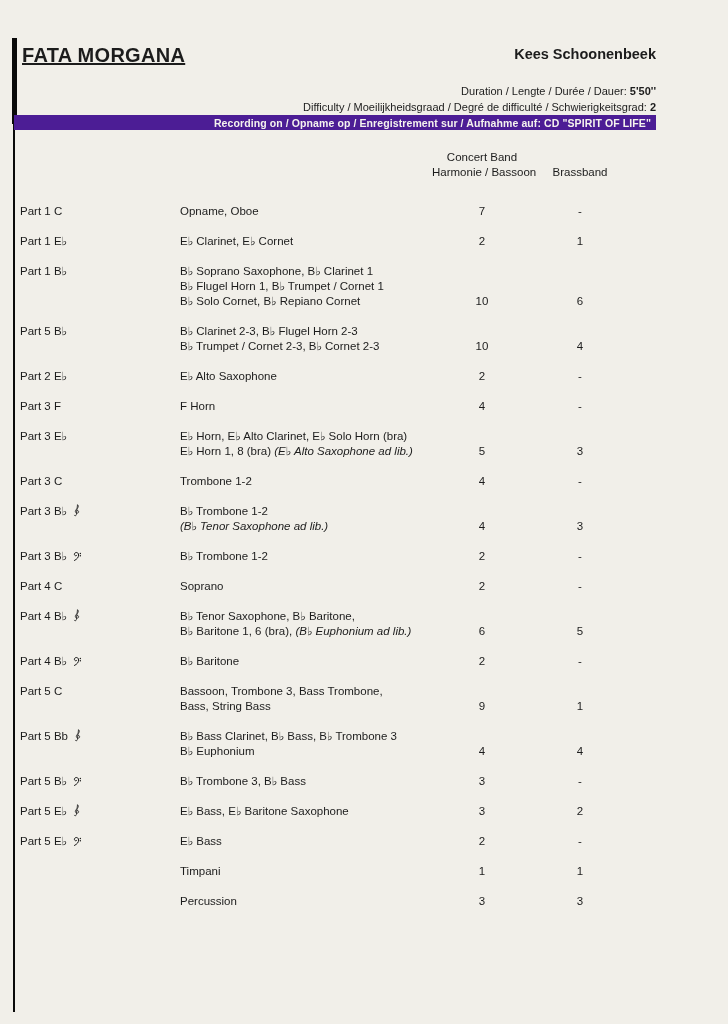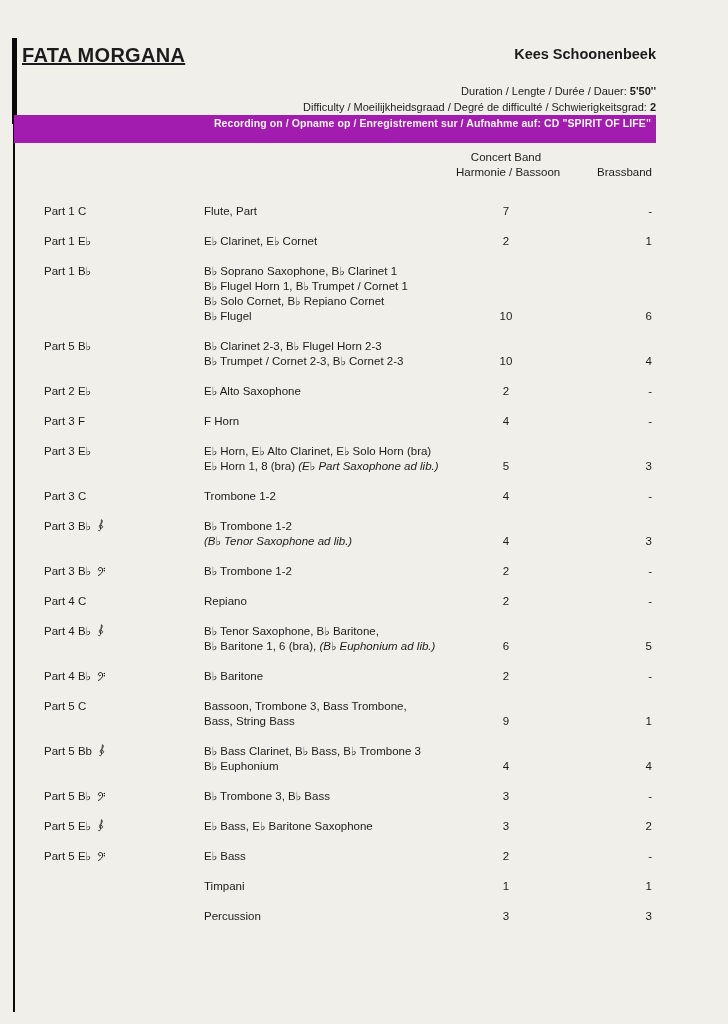--- a/index.html
+++ b/index.html
@@ -13,32 +13,32 @@
   }
   .page { position:absolute; inset:0; }
   .edge-line { position:absolute; left:13px; top:38px; width:2px; height:974px; background:#0a0a0a; }
   .edge-thick { position:absolute; left:12px; top:38px; width:5px; height:86px; background:#0a0a0a; }
   .title { position:absolute; left:22px; top:44px; font-size:20px; font-weight:bold; letter-spacing:0.3px;text-decoration:underline; }
   .head-right { position:absolute; right:72px; top:46px; text-align:right; }
   .composer { font-size:14.5px; font-weight:bold; margin-bottom:21px; }
   .meta-line { font-size:11px; line-height:16px; }
   .meta-line .value { font-weight:bold; margin-left:3px; }
   .banner {
-    position:absolute; left:14px; top:115px; width:642px; height:28px;
-    background:#a21caf; color:#f5f3ee;
+    position:absolute; left:14px; top:115px; width:642px; height:15px;
+    background:#4c1d95; color:#f5f3ee;
     font-size:10.5px; font-weight:bold; line-height:16px;
     text-align:right; padding-right:5px; letter-spacing:0.1px;
     white-space:nowrap;
   }
-  .table { position:absolute; left:14px; top:150px; width:642px; font-size:11.5px; line-height:15px;margin-left:24px; }
+  .table { position:absolute; left:14px; top:150px; width:642px; font-size:11.5px; line-height:15px; }
   .cols { display:flex; }
   .col-part { width:166px; padding-left:6px; white-space:nowrap; }
   .col-instr { width:252px; }
   .col-concert { width:100px; text-align:center; }
-  .col-brass { width:96px; text-align:right; }
+  .col-brass { width:96px; text-align:center; }
   .thead { margin-bottom:24px; align-items:flex-end; }
   .thead .col-concert div, .thead .col-brass { white-space:nowrap; }
   .row { margin-bottom:15px; }
   .row .col-part { align-self:flex-start; }
   .row .num { align-self:flex-end; }
   .instr-line { white-space:nowrap; }
   .italic { font-style:italic; }
   .clef { margin-left:3px; vertical-align:-2px; }
 </style>
 </head>
@@ -66,42 +66,41 @@
       <div class="col-concert">
         <div>Concert Band</div>
         <div>Harmonie / Bassoon</div>
       </div>
       <div class="col-brass">Brassband</div>
     </div>
     <div>
   <div class="cols row">
     <div class="col-part">Part 1 C</div>
     <div class="col-instr">
-            <div class="instr-line"><span>Flute, Part</span></div>
+            <div class="instr-line"><span>Opname, Oboe</span></div>
           </div>
     <div class="col-concert num">7</div>
     <div class="col-brass num">-</div>
   </div>
 
   <div class="cols row">
     <div class="col-part">Part 1 E♭</div>
     <div class="col-instr">
             <div class="instr-line"><span>E♭ Clarinet, E♭ Cornet</span></div>
           </div>
     <div class="col-concert num">2</div>
     <div class="col-brass num">1</div>
   </div>
 
   <div class="cols row">
     <div class="col-part">Part 1 B♭</div>
     <div class="col-instr">
             <div class="instr-line"><span>B♭ Soprano Saxophone, B♭ Clarinet 1</span></div>
             <div class="instr-line"><span>B♭ Flugel Horn 1, B♭ Trumpet / Cornet 1</span></div>
             <div class="instr-line"><span>B♭ Solo Cornet, B♭ Repiano Cornet</span></div>
-            <div class="instr-line"><span>B♭ Flugel</span></div>
           </div>
     <div class="col-concert num">10</div>
     <div class="col-brass num">6</div>
   </div>
 
   <div class="cols row">
     <div class="col-part">Part 5 B♭</div>
     <div class="col-instr">
             <div class="instr-line"><span>B♭ Clarinet 2-3, B♭ Flugel Horn 2-3</span></div>
             <div class="instr-line"><span>B♭ Trumpet / Cornet 2-3, B♭ Cornet 2-3</span></div>
@@ -125,21 +124,21 @@
             <div class="instr-line"><span>F Horn</span></div>
           </div>
     <div class="col-concert num">4</div>
     <div class="col-brass num">-</div>
   </div>
 
   <div class="cols row">
     <div class="col-part">Part 3 E♭</div>
     <div class="col-instr">
             <div class="instr-line"><span>E♭ Horn, E♭ Alto Clarinet, E♭ Solo Horn (bra)</span></div>
-            <div class="instr-line"><span>E♭ Horn 1, 8 (bra) </span><span class="italic">(E♭ Part Saxophone ad lib.)</span></div>
+            <div class="instr-line"><span>E♭ Horn 1, 8 (bra) </span><span class="italic">(E♭ Alto Saxophone ad lib.)</span></div>
           </div>
     <div class="col-concert num">5</div>
     <div class="col-brass num">3</div>
   </div>
 
   <div class="cols row">
     <div class="col-part">Part 3 C</div>
     <div class="col-instr">
             <div class="instr-line"><span>Trombone 1-2</span></div>
           </div>
@@ -172,21 +171,21 @@
     <div class="col-instr">
             <div class="instr-line"><span>B♭ Trombone 1-2</span></div>
           </div>
     <div class="col-concert num">2</div>
     <div class="col-brass num">-</div>
   </div>
 
   <div class="cols row">
     <div class="col-part">Part 4 C</div>
     <div class="col-instr">
-            <div class="instr-line"><span>Repiano</span></div>
+            <div class="instr-line"><span>Soprano</span></div>
           </div>
     <div class="col-concert num">2</div>
     <div class="col-brass num">-</div>
   </div>
 
   <div class="cols row">
     <div class="col-part">Part 4 B♭
   <svg class="clef" viewBox="0 0 12 20" width="8" height="13" aria-hidden="true">
     <path d="M6.8 1 C8.6 2.6 8.4 4.6 6.6 6.6 L4.4 9 C2.8 10.8 3.2 13.4 5.4 14 C7.4 14.6 9 13 8.4 11.2 C7.9 9.8 6 9.6 5.2 10.8 M6.8 1 L5 16.5 C4.7 18.6 2 18.4 1.8 16.8" fill="none" stroke="#151515" stroke-width="1.2"></path>
   </svg>

